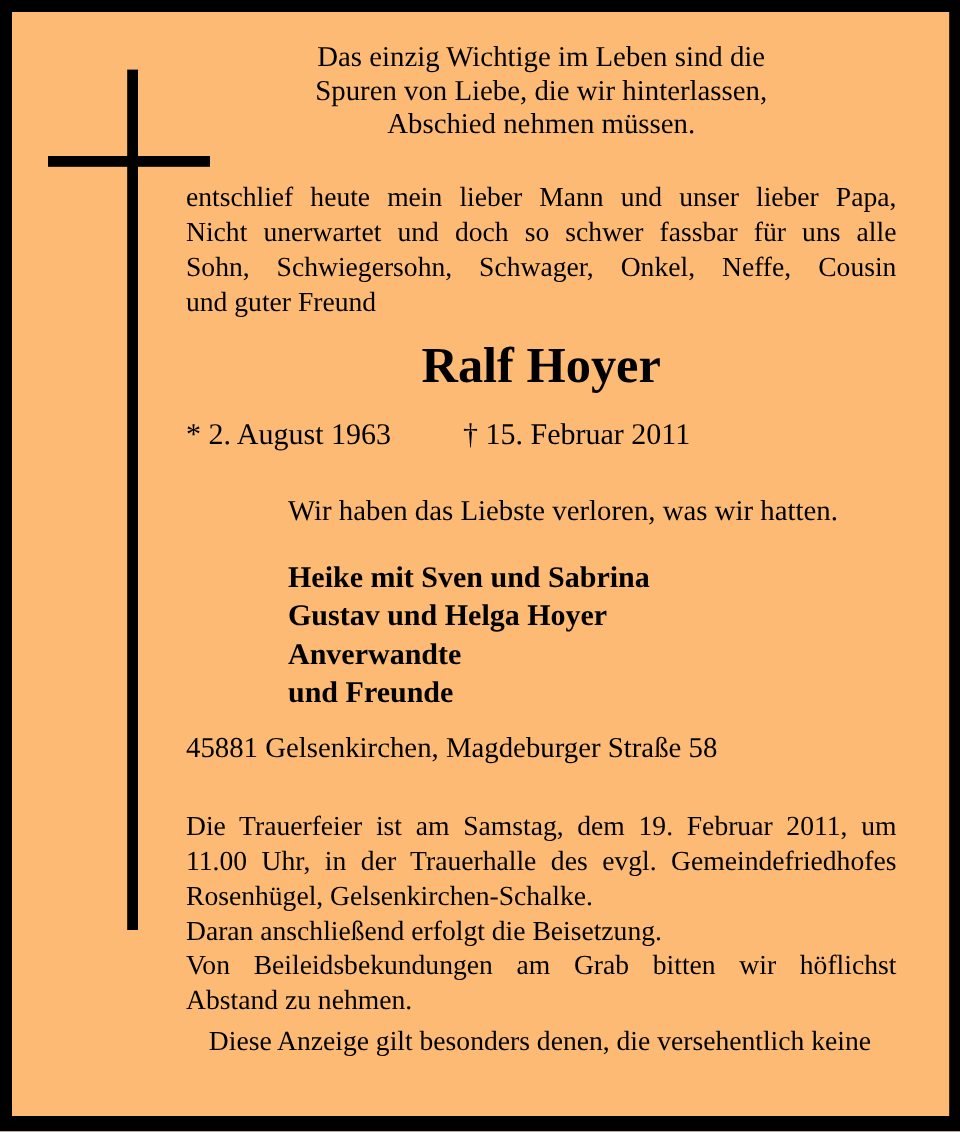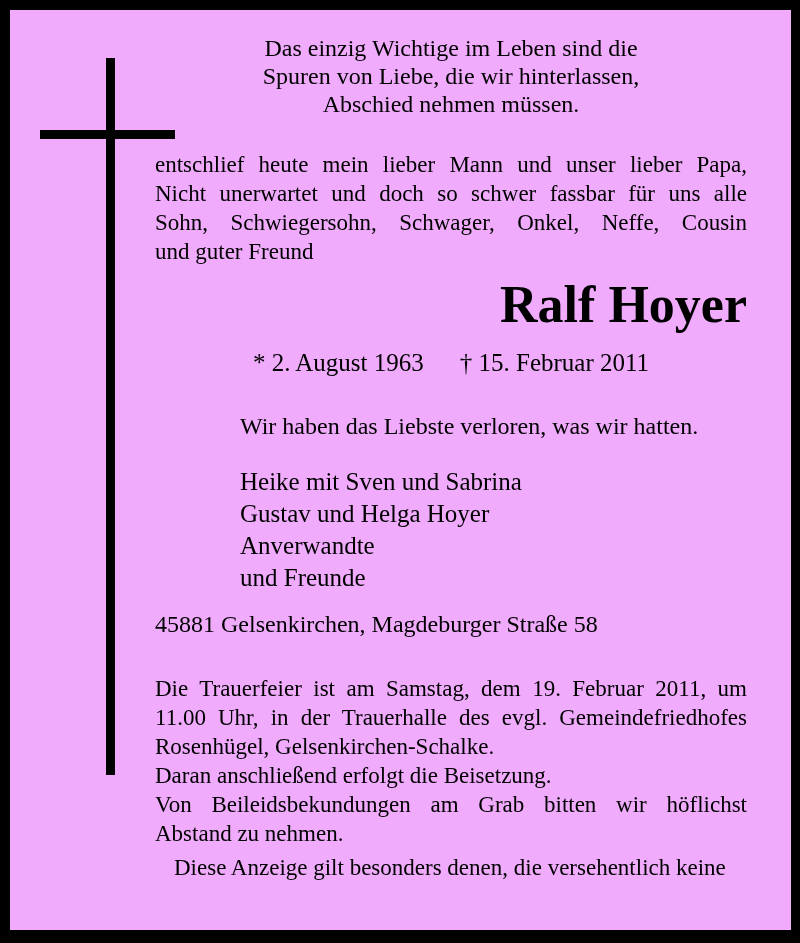--- a/index.html
+++ b/index.html
@@ -5,21 +5,21 @@
   html, body {
     margin: 0;
     padding: 0;
     background: #ffffff;
   }
   .page {
     position: relative;
     width: 800px;
     height: 943px;
     box-sizing: border-box;
-    background: #f0abfc;
+    background: #fdba74;
     border-style: solid;
     border-color: #000000;
     border-width: 10px 9px 13px 10px;
     overflow: hidden;
     font-family: "Liberation Serif", "DejaVu Serif", serif;
     color: #000000;
   }
   
   .cross-v {
     position: absolute;
@@ -53,45 +53,44 @@
     margin-top: 32px;
     font-size: 23px;
     line-height: 29px;
   }
   .jline {
     text-align: justify;
     text-align-last: justify;
   }
   .deceased-name {
     margin-top: 10px;
-    text-align: right;
-    font-size: 52px;
+    text-align: center;
+    font-size: 42px;
     line-height: 58px;
     font-weight: bold;
   }
   .dates {
     margin-top: 14px;
     display: flex;
-    justify-content: center;
-    gap: 36px;
+    gap: 60px;
     font-size: 25px;
     line-height: 30px;
   }
   .loss-line {
     margin-top: 34px;
     margin-left: 85px;
     font-size: 24px;
     line-height: 28px;
   }
   .mourners {
     margin-top: 26px;
     margin-left: 85px;
     font-size: 25px;
     line-height: 32px;
-    font-weight: normal;
+    font-weight: bold;
   }
   .address {
     margin-top: 16px;
     font-size: 24px;
     line-height: 28px;
   }
   .funeral {
     margin-top: 36px;
     font-size: 23px;
     line-height: 29px;

